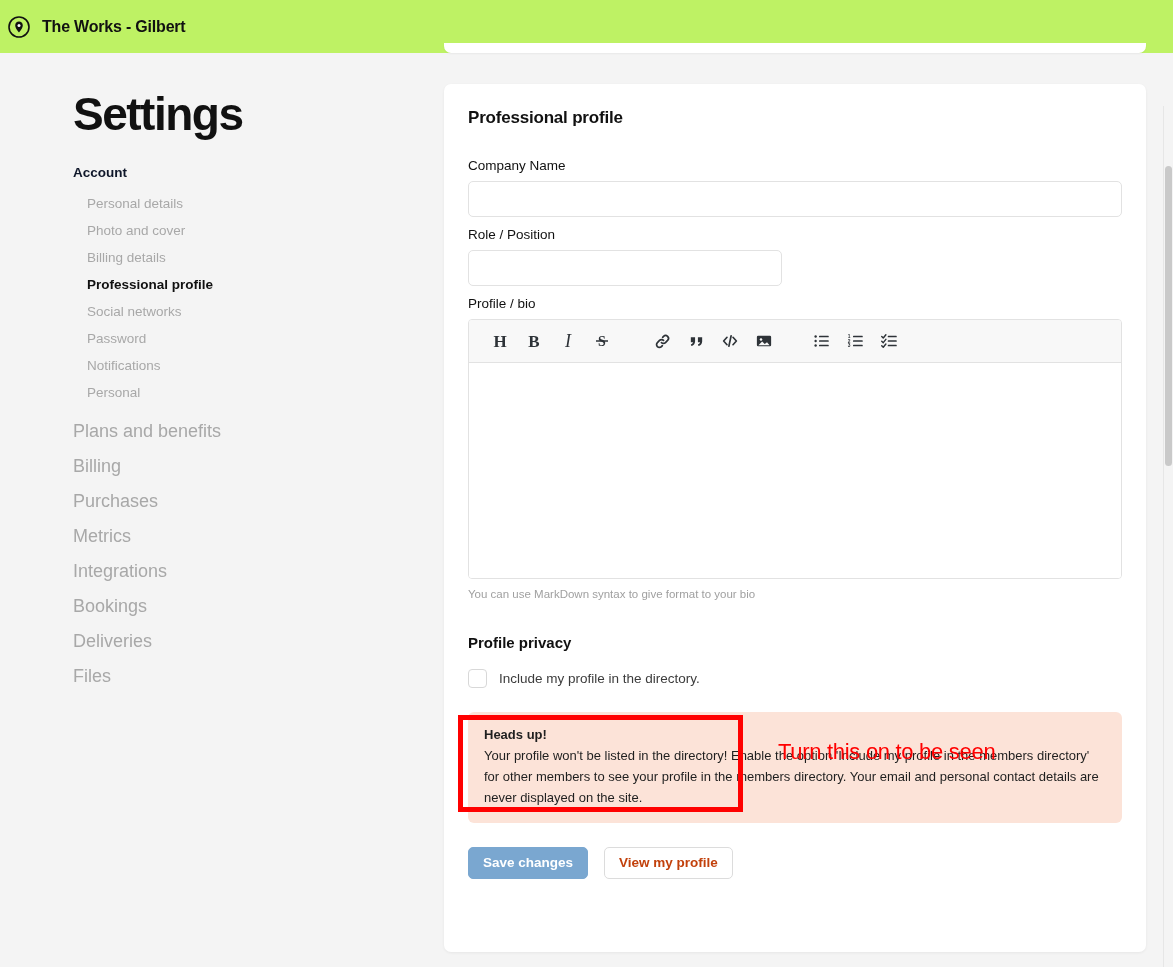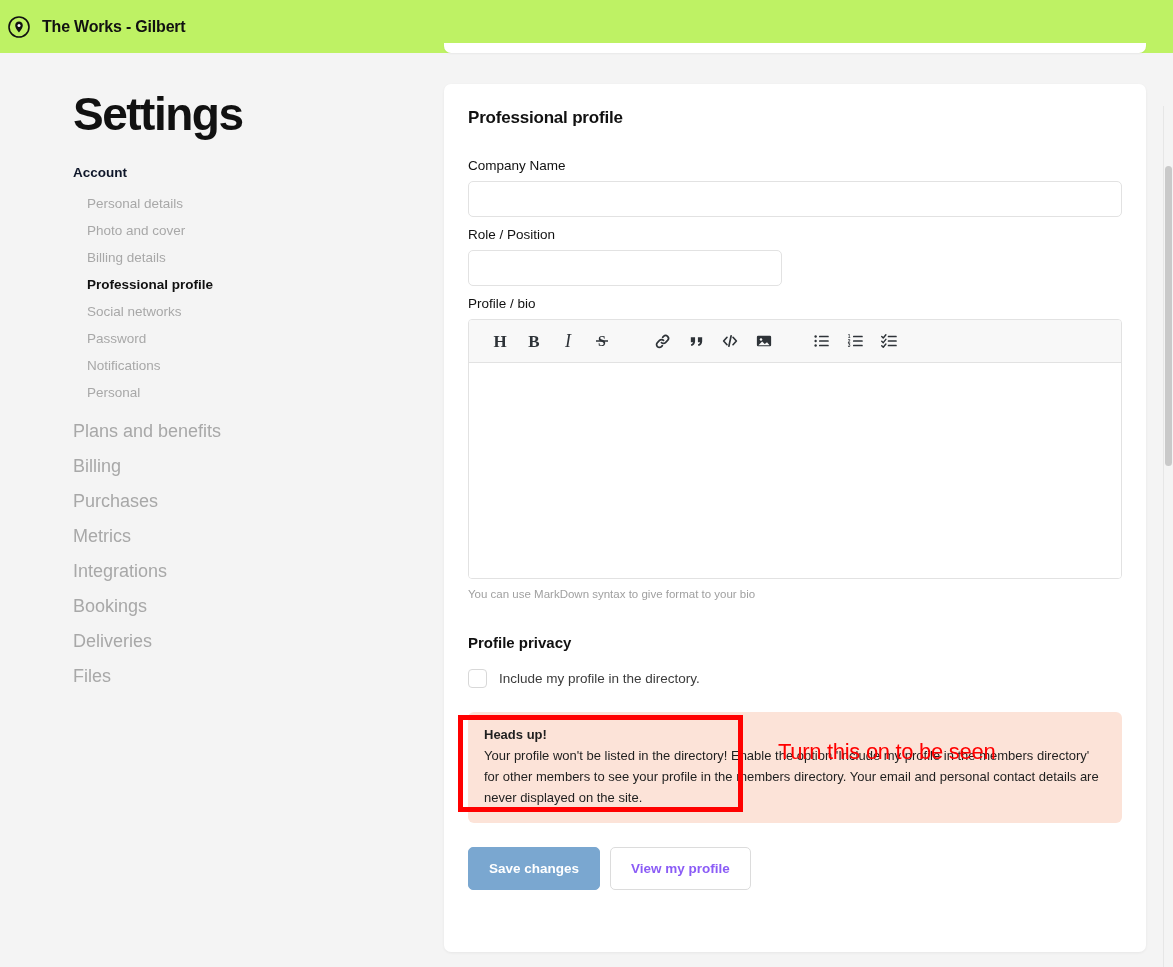--- a/index.html
+++ b/index.html
@@ -291,40 +291,40 @@
     line-height: 1.62;
   }
 
   
   .btn-row {
     margin-top: 24px;
     display: flex;
     align-items: center;
   }
   .btn {
-    height: 43px;
+    height: 32px;
     border-radius: 5px;
     font-family: "Liberation Sans", sans-serif;
     font-size: 13.5px;
     font-weight: bold;
     cursor: pointer;
     box-sizing: border-box;
-    padding: 0 20px;
+    padding: 0 14px;
     line-height: 30px;
   }
   .btn-primary {
     background: #7aa7d0;
     color: #ffffff;
     border: 1px solid #7aa7d0;
   }
   .btn-secondary {
     background: #ffffff;
-    color: #8b5cf6;
+    color: #c2410c;
     border: 1px solid #dcdcdc;
-    margin-left: 10px;
+    margin-left: 16px;
   }
 
   
   .scrollbar-track {
     position: absolute;
     right: 0;
     top: 53px;
     width: 9px;
     height: 914px;
     background: #f4f4f4;

